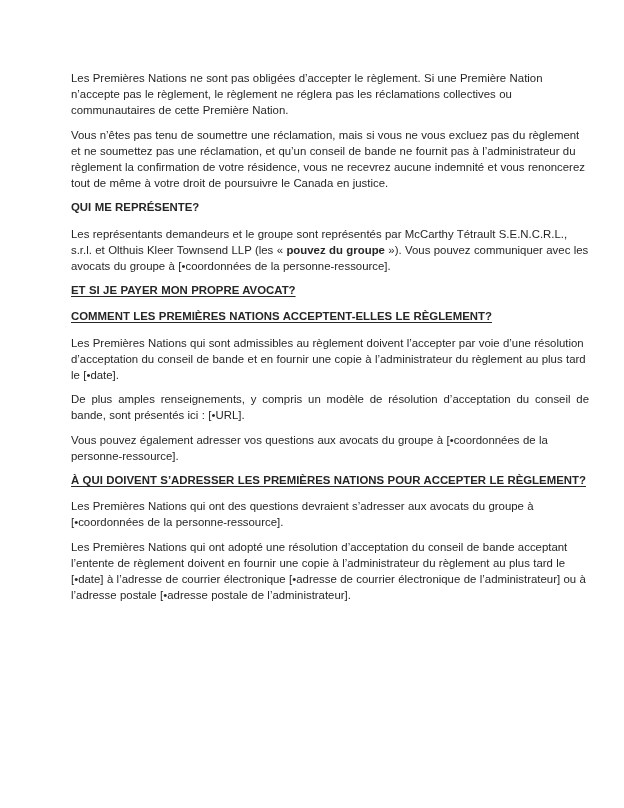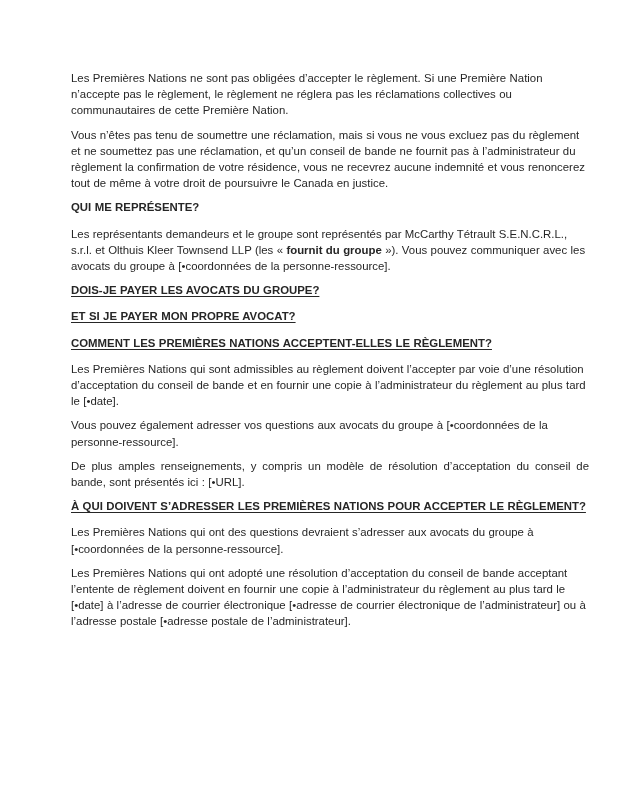--- a/index.html
+++ b/index.html
@@ -41,24 +41,23 @@
   .bold { font-weight: 700; }
 </style>
 </head>
 <body>
 
 <div class="page">
   <div class="content">
       <div class="block para"><span>Les Premières Nations ne sont pas obligées d’accepter le règlement. Si une Première Nation n’accepte pas le règlement, le règlement ne réglera pas les réclamations collectives ou communautaires de cette Première Nation.</span></div>
       <div class="block para"><span>Vous n’êtes pas tenu de soumettre une réclamation, mais si vous ne vous excluez pas du règlement et ne soumettez pas une réclamation, et qu’un conseil de bande ne fournit pas à l’administrateur du règlement la confirmation de votre résidence, vous ne recevrez aucune indemnité et vous renoncerez tout de même à votre droit de poursuivre le Canada en justice.</span></div>
       <div class="block heading align-center"><span>QUI ME REPRÉSENTE?</span></div>
-      <div class="block para"><span>Les représentants demandeurs et le groupe sont représentés par McCarthy Tétrault S.E.N.C.R.L., s.r.l. et Olthuis Kleer Townsend LLP (les « </span><span class="bold">fournit du groupe</span><span> »). Vous pouvez communiquer avec les avocats du groupe à [•coordonnées de la personne-ressource].</span></div>
-      <div class="block heading underlined"><span>DOIS-JE PAYER LES AVOCATS DU GROUPE?</span></div>
+      <div class="block para"><span>Les représentants demandeurs et le groupe sont représentés par McCarthy Tétrault S.E.N.C.R.L., s.r.l. et Olthuis Kleer Townsend LLP (les « </span><span class="bold">pouvez du groupe</span><span> »). Vous pouvez communiquer avec les avocats du groupe à [•coordonnées de la personne-ressource].</span></div>
       <div class="block heading underlined"><span>ET SI JE PAYER MON PROPRE AVOCAT?</span></div>
       <div class="block heading underlined"><span>COMMENT LES PREMIÈRES NATIONS ACCEPTENT-ELLES LE RÈGLEMENT?</span></div>
       <div class="block para"><span>Les Premières Nations qui sont admissibles au règlement doivent l’accepter par voie d’une résolution d’acceptation du conseil de bande et en fournir une copie à l’administrateur du règlement au plus tard le [•date].</span></div>
+      <div class="block para align-justify"><span>De plus amples renseignements, y compris un modèle de résolution d’acceptation du conseil de bande, sont présentés ici : [•URL].</span></div>
       <div class="block para"><span>Vous pouvez également adresser vos questions aux avocats du groupe à [•coordonnées de la personne-ressource].</span></div>
-      <div class="block para align-justify"><span>De plus amples renseignements, y compris un modèle de résolution d’acceptation du conseil de bande, sont présentés ici : [•URL].</span></div>
       <div class="block heading underlined"><span>À QUI DOIVENT S’ADRESSER LES PREMIÈRES NATIONS POUR ACCEPTER LE RÈGLEMENT?</span></div>
       <div class="block para"><span>Les Premières Nations qui ont des questions devraient s’adresser aux avocats du groupe à [•coordonnées de la personne-ressource].</span></div>
       <div class="block para"><span>Les Premières Nations qui ont adopté une résolution d’acceptation du conseil de bande acceptant l’entente de règlement doivent en fournir une copie à l’administrateur du règlement au plus tard le [•date] à l’adresse de courrier électronique [•adresse de courrier électronique de l’administrateur] ou à l’adresse postale [•adresse postale de l’administrateur].</span></div>
     </div>
 </div>
 
 </body></html>

